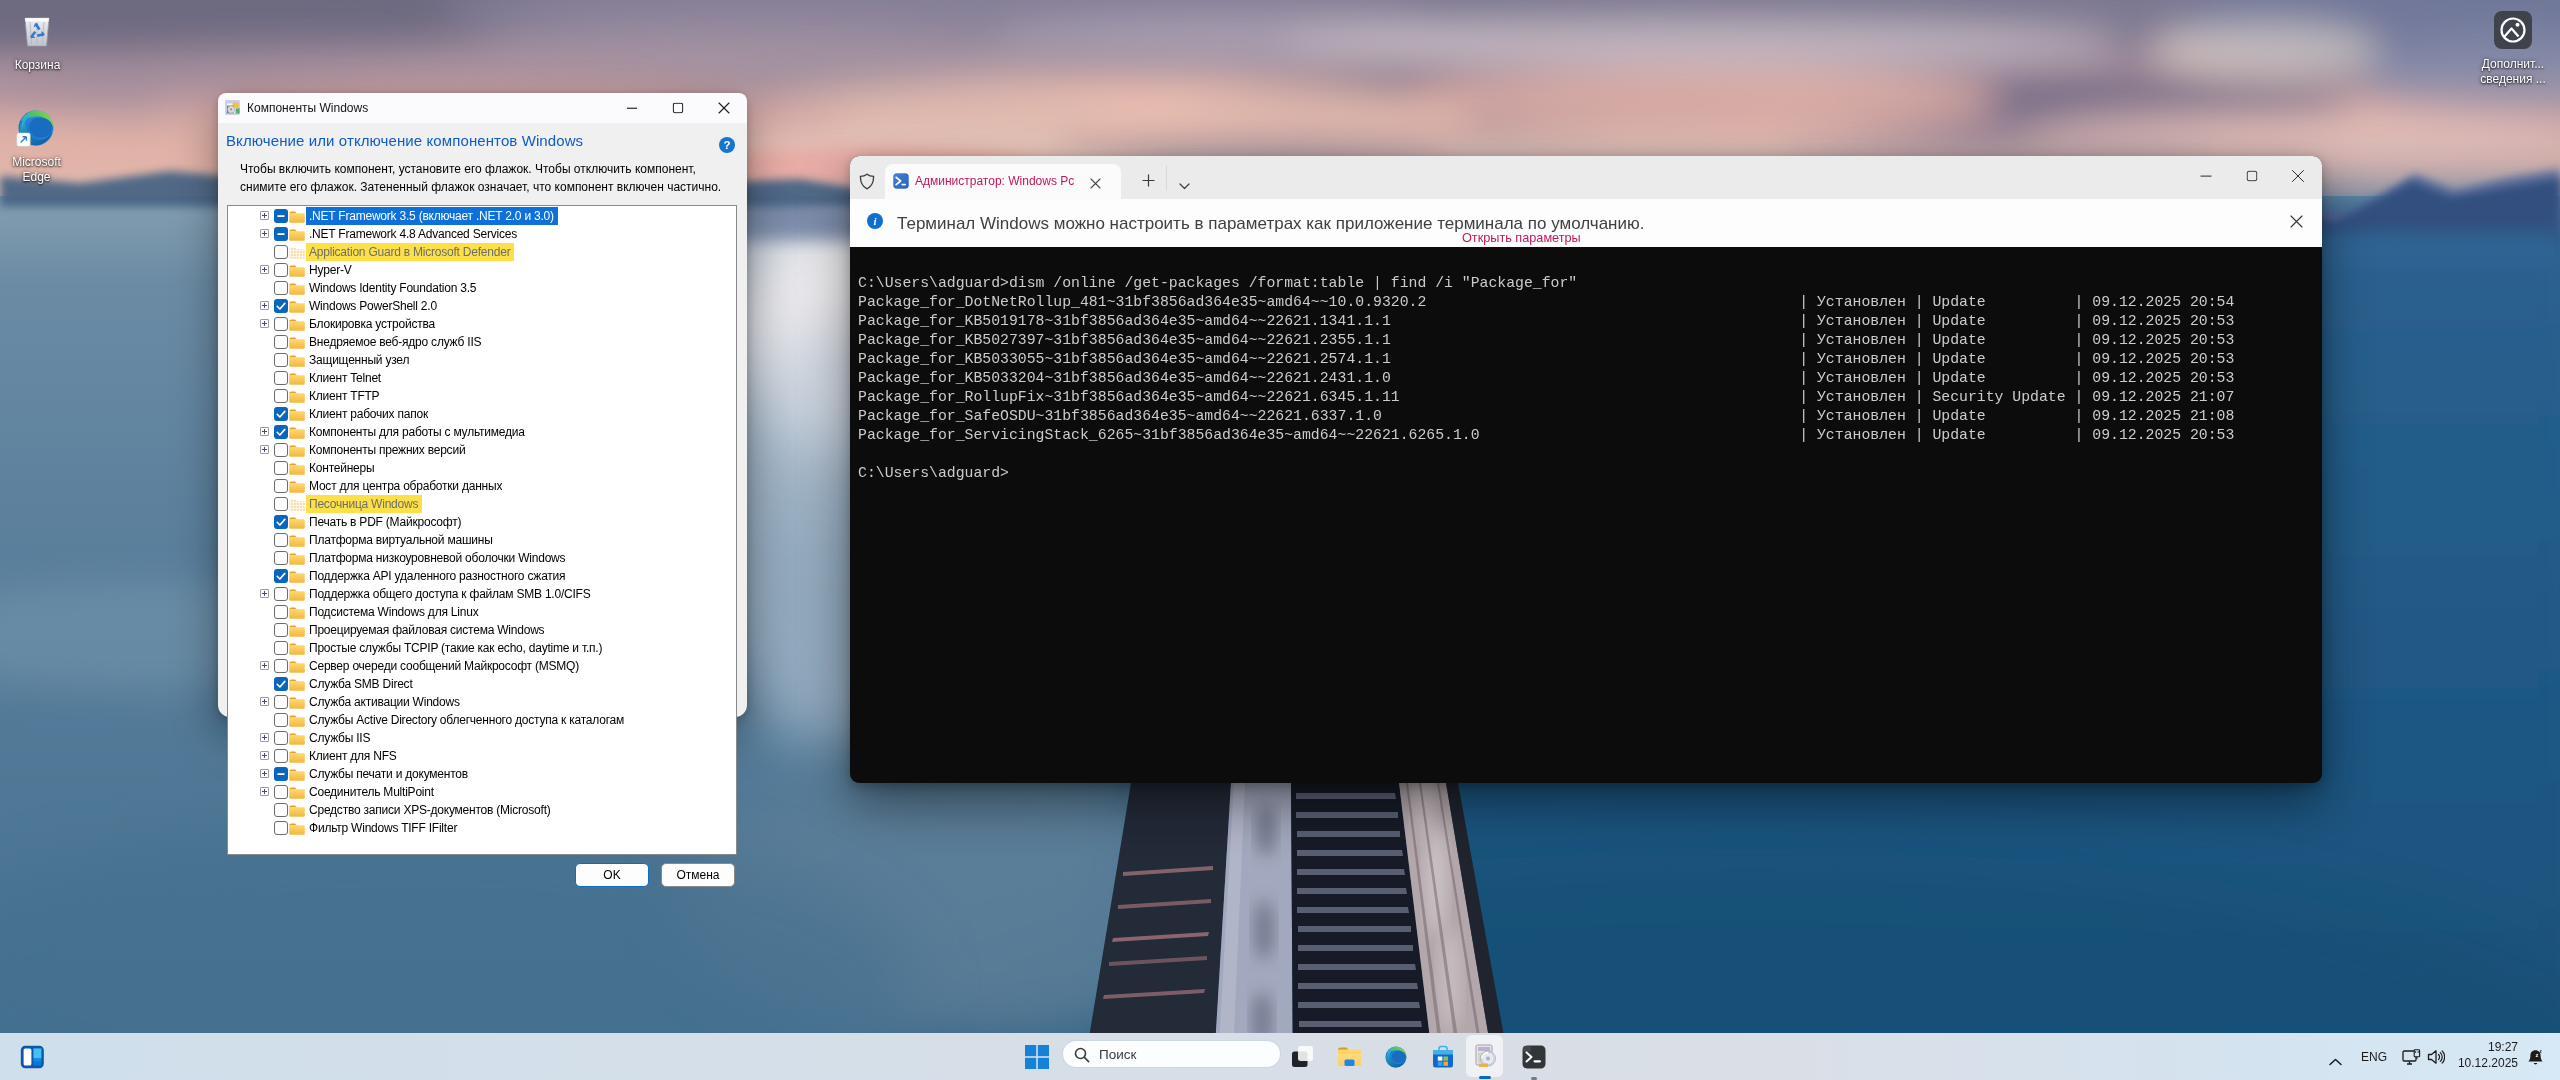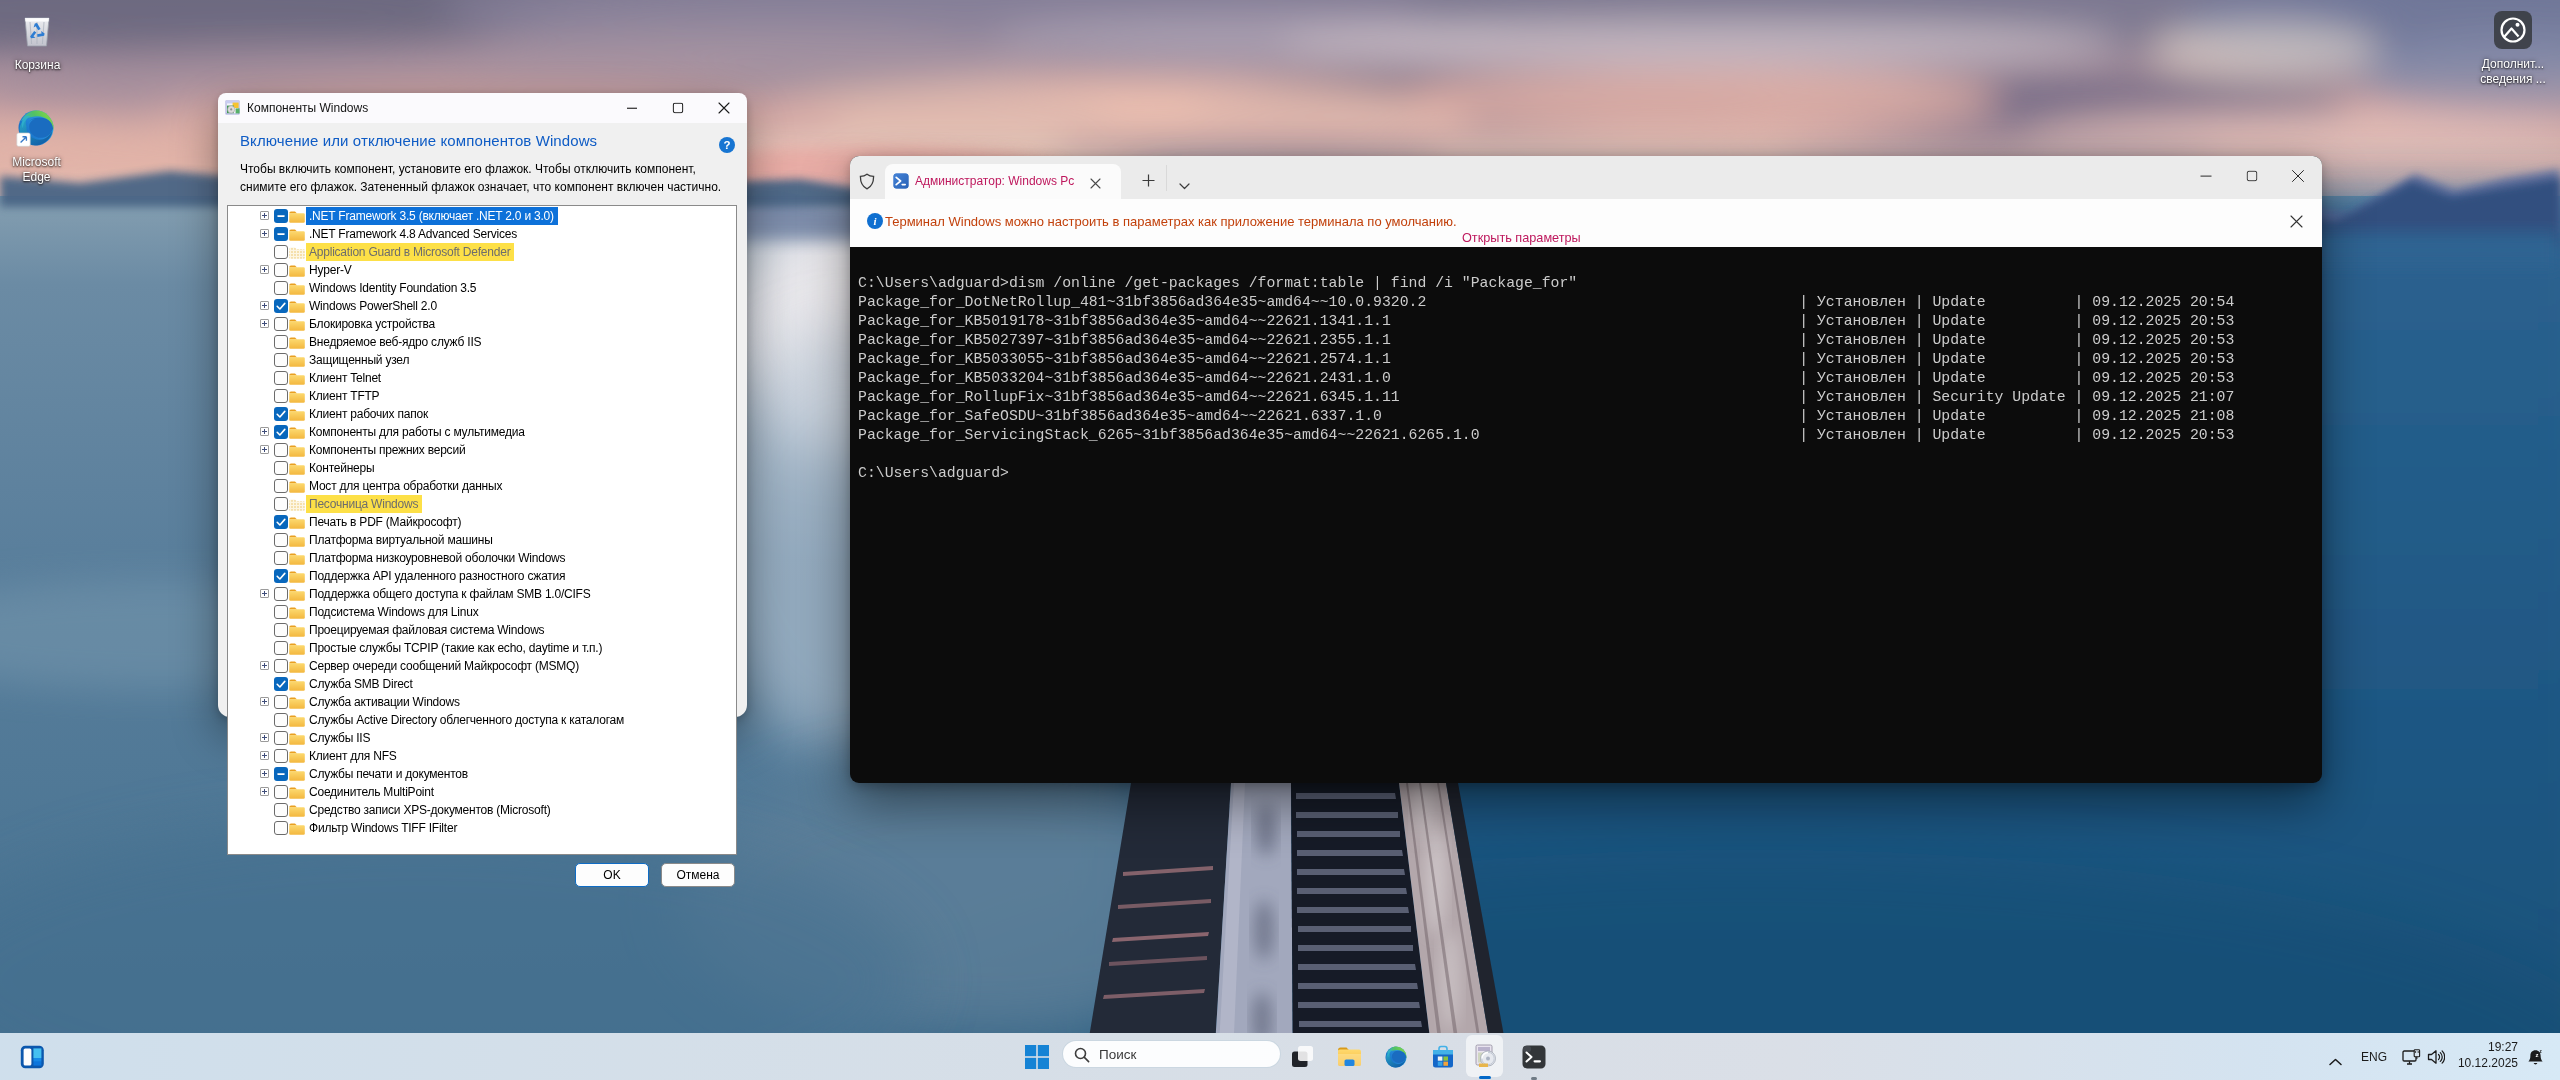--- a/index.html
+++ b/index.html
@@ -13,21 +13,21 @@
 
 #dlg { position:absolute; left:218px; top:93px; width:529px; height:624px; background:#f0f0f0;
   border-radius:12px; box-shadow:0 18px 45px rgba(0,0,0,.4), 0 2px 10px rgba(0,0,0,.22);
   font-size:12px; color:#000; }
 #dlg .tbar { position:absolute; left:0; top:0; width:100%; height:30px; background:#fbfafd;
   border-radius:8px 8px 0 0; }
 #dlg .ticon { position:absolute; left:7px; top:7px; }
 #dlg .ttl { position:absolute; left:29px; top:8px; font-size:12px; color:#131313; }
 .capbtn { position:absolute; top:0; width:46px; height:30px; }
 .capbtn svg { position:absolute; left:50%; top:50%; transform:translate(-50%,-50%); }
-#dlg .head { position:absolute; left:22px; top:39px; font-size:15px; color:#0f5cc5; letter-spacing:0.1px; }
+#dlg .head { position:absolute; left:8px; top:39px; font-size:15px; color:#0f5cc5; letter-spacing:0.1px; }
 #dlg .help { position:absolute; left:501px; top:44px; width:16px; height:16px; border-radius:50%;
   background:#1775d2; color:#fff; font-size:11.5px; font-weight:700; text-align:center; line-height:16px; }
 #dlg .desc { position:absolute; left:22px; top:68px; width:496px; line-height:17.5px; font-size:12px; }
 #dlg .list { position:absolute; left:9px; top:112px; width:510px; height:650px; background:#fff;
   border:1px solid #8a8a8a; overflow:hidden; padding-top:1px; }
 .row { position:relative; height:18px;margin-left:24px; }
 .exp { position:absolute; left:8px; top:4px; width:9px; height:9px; background:#fff;
   border:1px solid #9b9b9b; border-radius:1px; }
 .exp .h { position:absolute; left:1px; top:3px; width:5px; height:1px; background:#3f4d7a; }
 .exp .v { position:absolute; left:3px; top:1px; width:1px; height:5px; background:#3f4d7a; }
@@ -56,21 +56,21 @@
 #term .tab .ttext { position:absolute; left:30px; top:10px; font-size:12px; color:#be185d; }
 #term .tab .tx { position:absolute; left:205px; top:11px; }
 #term .plus { position:absolute; left:292px; top:17px; }
 #term .chev { position:absolute; left:329px; top:20px; }
 #term .vdiv { position:absolute; left:316px; top:9px; width:1px; height:26px; background:#d9d9d9; }
 #term .wbtn { position:absolute; top:0; width:46px; height:43px; }
 #term .wbtn svg { position:absolute; left:50%; top:46%; transform:translate(-50%,-50%); }
 #term .banner { position:absolute; left:0; top:43px; width:100%; height:48px; background:#fdfdfd; }
 #term .binfo { position:absolute; left:17px; top:14px; width:16px; height:16px; border-radius:50%;
   background:#0f6fd0; color:#fff; font-size:11px; font-style:italic; font-weight:700; text-align:center; line-height:16px; font-family:"Liberation Serif",serif; }
-#term .btext { position:absolute; left:35px; top:15px; font-size:13px; color:#c2410c; }
+#term .btext { position:absolute; left:47px; top:15px; font-size:17px; color:#404040; }
 #term .blink { position:absolute; left:612px; top:32px; font-size:12.7px; color:#be185d; }
 #term .bx { position:absolute; left:1440px; top:15px; }
 #term pre { position:absolute; left:8px; top:118px; font-family:"Liberation Mono", monospace;
   font-size:14.8px; line-height:19px; color:#cccccc; letter-spacing:0; }
 
 
 #taskbar { position:absolute; left:0; top:1033px; width:2560px; height:47px;
   background:linear-gradient(90deg,#cfdfec 0%,#d4dfe9 25%,#d8dee6 55%,#dadfe7 70%,#d4e3f0 88%,#d7e9f6 100%); }
 .traytxt { position:absolute; font-size:12px; color:#1b1b1b; }
 #clock { position:absolute; left:2440px; top:1039px; width:78px; text-align:right; font-size:12px;

